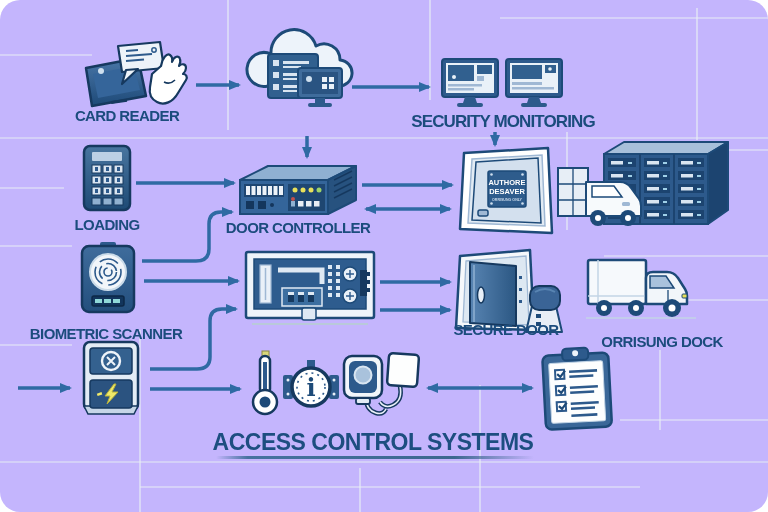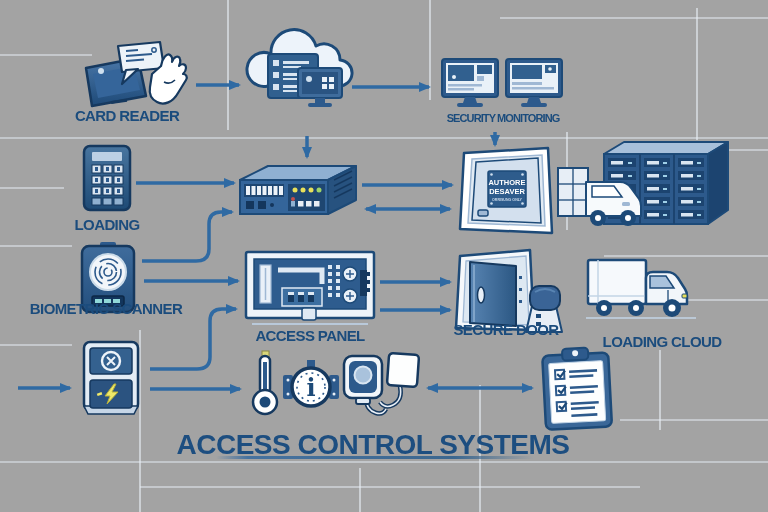--- a/index.html
+++ b/index.html
@@ -1,23 +1,23 @@
 <!DOCTYPE html>
 <html><head>
 <meta charset="utf-8">
 <style>
   html,body{margin:0;padding:0;background:#fff;}
-  .stage{position:relative;width:768px;height:512px;background:#a3a3a3;overflow:hidden;
-         font-family:"Liberation Sans",sans-serif;}
+  .stage{position:relative;width:768px;height:512px;background:#c4b5fd;overflow:hidden;
+         font-family:"Liberation Sans",sans-serif;border-radius:20px;}
   .stage svg{position:absolute;overflow:visible;}
   .lbl{position:absolute;transform:translateX(-50%);font-weight:bold;color:#1b4c7d;
        font-size:15px;letter-spacing:-0.6px;white-space:nowrap;}
-  .lbl.small{font-size:11px;letter-spacing:-0.9px;}
+  .lbl.small{font-size:17px;letter-spacing:-0.9px;}
   .title{position:absolute;transform:translateX(-50%);font-weight:bold;color:#1d4e80;
-         font-size:28px;letter-spacing:-0.5px;white-space:nowrap;}
+         font-size:23px;letter-spacing:-0.5px;white-space:nowrap;}
   .underline{position:absolute;height:3px;border-radius:2px;
      background:linear-gradient(90deg,rgba(70,114,163,0),#46729f 10%,#3c678f 75%,rgba(70,114,163,0));}
 </style>
 </head>
 <body>
 
 <div class="stage">
 
   <svg style="left:0;top:0;width:768px;height:512px">
     <g stroke="#e8eef5" stroke-width="1.2">
@@ -194,20 +194,21 @@
       <circle cx="81" cy="32" r="2.5" fill="#9fd468"></circle>
     <circle cx="55" cy="41" r="2" fill="#c0504d"></circle>
     <g fill="#e8eef5">
         <rect x="60" y="43" width="5.5" height="5.5"></rect>
         <rect x="68" y="43" width="5.5" height="5.5"></rect>
       <rect x="76" y="43" width="5.5" height="5.5"></rect>
         <rect x="84" y="38" width="0" height="0"></rect>
       </g>
     <rect x="53" y="43" width="4" height="5.5" fill="#8fb0d0"></rect>
   </svg>
+  <div class="lbl" style="left:298px;top:219px">DOOR CONTROLLER</div>
 
   <svg style="left:458px;top:145px;width:100px;height:92px" viewBox="0 0 100 92">
     <polygon points="6,8 90,3 94,88 2,84" fill="#ffffff" stroke="#1d4a78" stroke-width="2.5" stroke-linejoin="round"></polygon>
     <polygon points="14,14 84,10 87,81 10,78" fill="#e2ebf4" stroke="#9fb8d4" stroke-width="1.5"></polygon>
     <polygon points="18,17 80,13 83,78 14,75" fill="#d3e0ee" stroke="#1d4a78" stroke-width="1.5"></polygon>
     <g>
       <rect x="30" y="26" width="38" height="36" rx="2" fill="#2e5c8c" stroke="#1d4a78" stroke-width="1.5"></rect>
       <circle cx="33.5" cy="29.5" r="1.3" fill="#cfe0ef"></circle>
         <circle cx="64.5" cy="29.5" r="1.3" fill="#cfe0ef"></circle>
       <circle cx="33.5" cy="58.5" r="1.3" fill="#cfe0ef"></circle>
@@ -308,21 +309,21 @@
       <circle cx="30" cy="30" r="8.5" stroke-dasharray="14 5"></circle>
       <circle cx="30" cy="30" r="13" stroke-dasharray="20 6"></circle>
     </g>
     <rect x="14" y="54" width="32" height="10" rx="2" fill="#12355c" stroke="#0d2847" stroke-width="1.5"></rect>
     <g fill="#8fd8d8">
         <rect x="17" y="57" width="7" height="4"></rect>
         <rect x="26" y="57" width="7" height="4"></rect>
         <rect x="35" y="57" width="7" height="4"></rect>
       </g>
   </svg>
-  <div class="lbl" style="left:106px;top:300px">BIOMETRIC SCANNER</div>
+  <div class="lbl" style="left:106px;top:325px">BIOMETRIC SCANNER</div>
 
   <svg style="left:244px;top:250px;width:132px;height:76px" viewBox="0 0 132 76">
     <line x1="8" y1="74" x2="124" y2="74" stroke="#b9c9da" stroke-width="2"></line>
     <rect x="2" y="2" width="128" height="66" rx="2" fill="#eef4fa" stroke="#1d4a78" stroke-width="2.5"></rect>
     <rect x="10" y="9" width="112" height="50" fill="#2e5c8e" stroke="#1d4a78" stroke-width="1.5"></rect>
     <rect x="16" y="15" width="11" height="38" fill="#e9f0f8" stroke="#9fb8d4" stroke-width="1.2"></rect>
     <line x1="21.5" y1="18" x2="21.5" y2="50" stroke="#9fb8d4" stroke-width="1.5"></line>
     <path d="M34,20 H78 V34" fill="none" stroke="#dfe9f3" stroke-width="5"></path>
     <g fill="#dfe9f3">
       <rect x="84" y="15" width="4" height="4"></rect>
@@ -352,21 +353,20 @@
         <rect x="54" y="42" width="6" height="10"></rect>
         <rect x="64" y="42" width="6" height="10"></rect>
       </g>
     <g fill="#dfe9f3">
         <rect x="44" y="42" width="6" height="3"></rect>
         <rect x="54" y="42" width="6" height="3"></rect>
         <rect x="64" y="42" width="6" height="3"></rect>
       </g>
     <rect x="58" y="58" width="14" height="12" rx="2" fill="#dfe9f3" stroke="#1d4a78" stroke-width="1.5"></rect>
   </svg>
-  <div class="lbl" style="left:310px;top:327px">ACCESS PANEL</div>
 
   <svg style="left:456px;top:248px;width:112px;height:88px" viewBox="0 0 112 88">
     <defs>
         <linearGradient id="gSD" x1="0" y1="0" x2="1" y2="0">
       <stop offset="0" stop-color="#5884b2"></stop>
           <stop offset="1" stop-color="#2b5783"></stop>
         </linearGradient>
       </defs>
     <polygon points="4,8 74,2 78,82 0,80" fill="#f5f8fb" stroke="#1d4a78" stroke-width="2.5" stroke-linejoin="round"></polygon>
     <polygon points="10,13 70,8 73,77 7,74" fill="#dde8f2" stroke="#9fb8d4" stroke-width="1.3"></polygon>
@@ -397,21 +397,21 @@
     <line x1="82" y1="36" x2="82" y2="50" stroke="#1d4a78" stroke-width="1.3"></line>
     <rect x="96" y="40" width="5" height="4" rx="1" fill="#e8e05a" stroke="#1d4a78" stroke-width="1"></rect>
     <circle cx="18" cy="54" r="8" fill="#1d4a78"></circle>
       <circle cx="18" cy="54" r="3" fill="#ffffff"></circle>
     <circle cx="50" cy="54" r="8" fill="#1d4a78"></circle>
       <circle cx="50" cy="54" r="3" fill="#ffffff"></circle>
     <circle cx="86" cy="54" r="9" fill="#1d4a78"></circle>
       <circle cx="86" cy="54" r="3.5" fill="#ffffff"></circle>
     <line x1="0" y1="64" x2="110" y2="64" stroke="#c3d5e6" stroke-width="1.5"></line>
   </svg>
-  <div class="lbl" style="left:662px;top:333px">LOADING CLOUD</div>
+  <div class="lbl" style="left:662px;top:333px">ORRISUNG DOCK</div>
 
   <svg style="left:78px;top:338px;width:68px;height:80px" viewBox="0 0 68 80">
     <rect x="6" y="4" width="54" height="68" rx="6" fill="#e3ecf5" stroke="#16395f" stroke-width="2.5"></rect>
     <polygon points="6,68 60,68 56,76 10,76" fill="#c6d6e7" stroke="#16395f" stroke-width="1.5"></polygon>
     <rect x="12" y="10" width="42" height="26" rx="3" fill="#34618f" stroke="#16395f" stroke-width="1.5"></rect>
     <circle cx="33" cy="23" r="9" fill="none" stroke="#eef4fa" stroke-width="2.4"></circle>
     <path d="M29,19 l8,8 M37,19 l-8,8" stroke="#eef4fa" stroke-width="2"></path>
     <rect x="12" y="42" width="42" height="28" rx="3" fill="#2b5380" stroke="#16395f" stroke-width="1.5"></rect>
     <polygon points="36,46 27,58 32,58 29,66 40,54 34,54 38,46" fill="#efe96a" stroke="#b8b23a" stroke-width="1"></polygon>
     <rect x="19" y="55" width="5" height="2.5" fill="#efe96a" transform="rotate(-20 21 56)"></rect>

